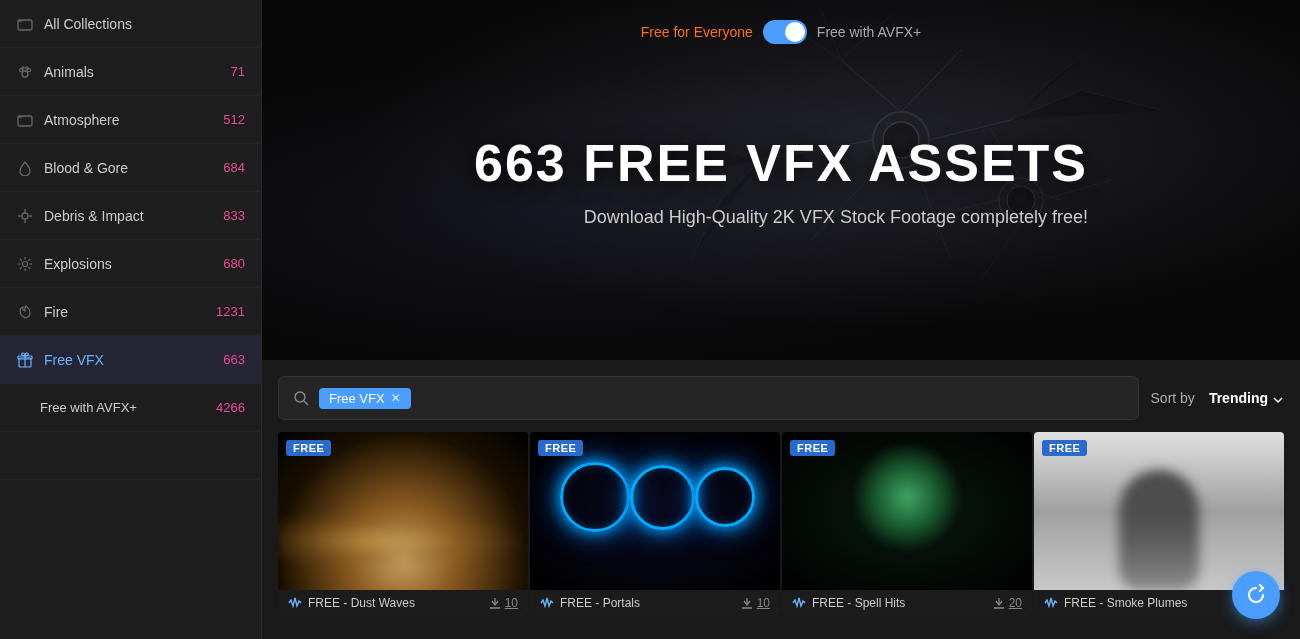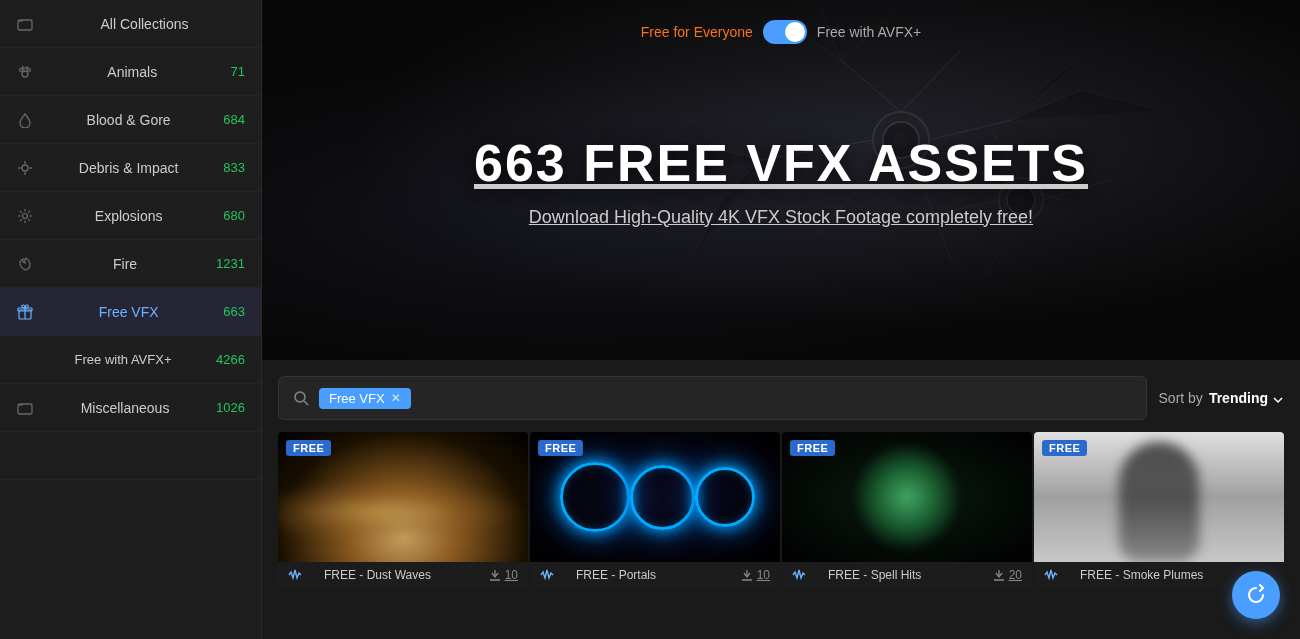--- a/index.html
+++ b/index.html
@@ -46,26 +46,25 @@
       flex-shrink: 0;
       display: flex;
       align-items: center;
       justify-content: center;
       opacity: 0.7;
     }
     .sidebar-label {
       flex: 1;
       color: #ccc;
       white-space: nowrap;
-      text-align: center;
     }
     .sidebar-item.active .sidebar-label { color: #6ab4ff; }
     .sidebar-item.active .sidebar-icon { color: #6ab4ff; opacity: 1; }
     .sidebar-count {
-      color: #22c55e;
+      color: #ec4899;
       font-size: 13px;
       margin-left: auto;
     }
 
     
     #main {
       flex: 1;
       display: flex;
       flex-direction: column;
       overflow-y: auto;
@@ -130,22 +129,21 @@
       right: 2px;
       width: 20px;
       height: 20px;
       background: white;
       border-radius: 50%;
     }
 
     #hero-content {
       position: relative;
       z-index: 2;
-      text-align: center;
-      text-decoration: underline;
+      text-align: right;
     }
     #hero-title {
       font-size: 52px;
       font-weight: 900;
       color: #ffffff;
       letter-spacing: 2px;
       text-shadow: 0 2px 20px rgba(0,0,0,0.8);
       margin-bottom: 14px;
     }
     #hero-subtitle {
@@ -185,21 +183,21 @@
       display: flex;
       align-items: center;
       gap: 6px;
       cursor: pointer;
     }
     .filter-tag-x { font-size: 12px; opacity: 0.8; }
 
     #sort-bar {
       display: flex;
       align-items: center;
-      gap: 6px;
+      gap: 14px;
       color: #aaa;
       font-size: 14px;
       flex-shrink: 0;
     }
     #sort-dropdown {
       background: transparent;
       border: none;
       color: white;
       font-size: 14px;
       font-weight: 600;
@@ -219,21 +217,21 @@
     }
     .asset-card {
       position: relative;
       background: #111;
       border-radius: 4px;
       overflow: hidden;
       cursor: pointer;
     }
     .asset-thumbnail {
       width: 100%;
-      height: 130px;
+      height: 158px;
       display: flex;
       align-items: center;
       justify-content: center;
       position: relative;
       overflow: hidden;
     }
     .asset-thumb-1 { background: radial-gradient(ellipse at 50% 80%, #c8a060 0%, #8a5a20 30%, #1a1000 70%, #000 100%); }
     .asset-thumb-2 { background: radial-gradient(ellipse at 50% 50%, #0a0a20 0%, #000 100%); }
     .asset-thumb-3 { background: radial-gradient(ellipse at 50% 50%, #0a1a10 0%, #000 100%); }
     .asset-thumb-4 { background: linear-gradient(180deg, #e0e0e0 0%, #a0a0a0 50%, #c8c8c8 100%); }
@@ -288,21 +286,21 @@
       font-weight: 700;
       padding: 2px 7px;
       border-radius: 3px;
       letter-spacing: 0.5px;
       z-index: 2;
     }
     .asset-info {
       padding: 6px 10px;
       display: flex;
       align-items: center;
-      gap: 22px;
+      gap: 6px;
       background: #1c1c1c;
     }
     .asset-icon {
       color: #6ab4ff;
       font-size: 12px;
     }
     .asset-name {
       font-size: 12px;
       color: #ccc;
       flex: 1;
@@ -358,20 +356,30 @@
         <svg width="16" height="16" viewBox="0 0 16 16" fill="none">
           <circle cx="8" cy="10" r="3" stroke="currentColor" stroke-width="1.3"></circle>
           <circle cx="4" cy="6" r="1.5" stroke="currentColor" stroke-width="1.2"></circle>
           <circle cx="12" cy="6" r="1.5" stroke="currentColor" stroke-width="1.2"></circle>
           <circle cx="6" cy="4" r="1.2" stroke="currentColor" stroke-width="1.2"></circle>
           <circle cx="10" cy="4" r="1.2" stroke="currentColor" stroke-width="1.2"></circle>
         </svg>
       </span>
     <span class="sidebar-label">Animals</span>
     <span class="sidebar-count">71</span>
+  </div>
+    <div class="sidebar-item">
+    <span class="sidebar-icon" style="color:#888">
+        <svg width="16" height="16" viewBox="0 0 16 16" fill="none">
+          <rect x="1" y="4" width="14" height="10" rx="1.5" stroke="currentColor" stroke-width="1.3"></rect>
+          <path d="M1 6h4l1.5-2H1V6z" fill="currentColor" opacity="0.6"></path>
+        </svg>
+      </span>
+    <span class="sidebar-label">Atmosphere</span>
+    <span class="sidebar-count">512</span>
   </div>
     <div class="sidebar-item">
     <span class="sidebar-icon" style="color:#888">
         <svg width="16" height="16" viewBox="0 0 16 16" fill="none">
           <path d="M8 2 Q13 8 13 11 A5 5 0 0 1 3 11 Q3 8 8 2Z" stroke="currentColor" stroke-width="1.3"></path>
         </svg>
       </span>
     <span class="sidebar-label">Blood &amp; Gore</span>
     <span class="sidebar-count">684</span>
   </div>
@@ -424,30 +432,20 @@
           <path d="M8 4 Q10 4 11 3 Q12 1 10 1 Q8 1 8 4Z" stroke="currentColor" stroke-width="1.1" fill="none"></path>
         </svg>
       </span>
     <span class="sidebar-label">Free VFX</span>
     <span class="sidebar-count">663</span>
   </div>
     <div class="sidebar-item child">
 
     <span class="sidebar-label">Free with AVFX+</span>
     <span class="sidebar-count">4266</span>
-  </div>
-    <div class="sidebar-item">
-    <span class="sidebar-icon" style="color:#888">
-        <svg width="16" height="16" viewBox="0 0 16 16" fill="none">
-          <rect x="1" y="4" width="14" height="10" rx="1.5" stroke="currentColor" stroke-width="1.3"></rect>
-          <path d="M1 6h4l1.5-2H1V6z" fill="currentColor" opacity="0.6"></path>
-        </svg>
-      </span>
-    <span class="sidebar-label">Miscellaneous</span>
-    <span class="sidebar-count">1026</span>
   </div>
     <div class="sidebar-item">
     <span class="sidebar-icon" style="color:#888"></span>
 
   </div>
   </nav>
 
 <main id="main">
 
   <section id="hero">
@@ -482,21 +480,21 @@
     <div id="hero-toggle-bar">
       <span class="toggle-label active-label">Free for Everyone</span>
       <div class="toggle-switch">
         <div class="toggle-knob"></div>
       </div>
       <span class="toggle-label inactive-label">Free with AVFX+</span>
     </div>
 
     <div id="hero-content">
       <div id="hero-title">663 FREE VFX ASSETS</div>
-      <div id="hero-subtitle">Download High-Quality 4K VFX Stock Footage completely free!</div>
+      <div id="hero-subtitle">Download High-Quality 2K VFX Stock Footage completely free!</div>
     </div>
   </section>
 
   <div id="search-bar-wrapper">
     <div id="search-bar">
       <svg class="search-icon-svg" width="16" height="16" viewBox="0 0 16 16" fill="none">
         <circle cx="7" cy="7" r="5" stroke="#888" stroke-width="1.5"></circle>
         <line x1="11" y1="11" x2="15" y2="15" stroke="#888" stroke-width="1.5"></line>
       </svg>
       <div class="filter-tag">

